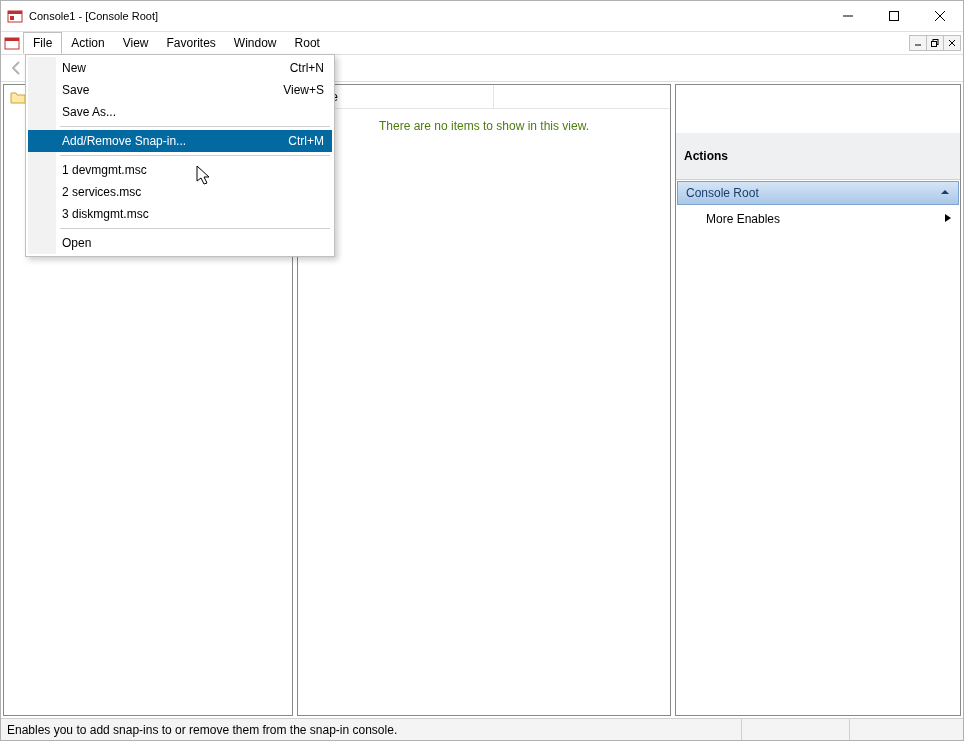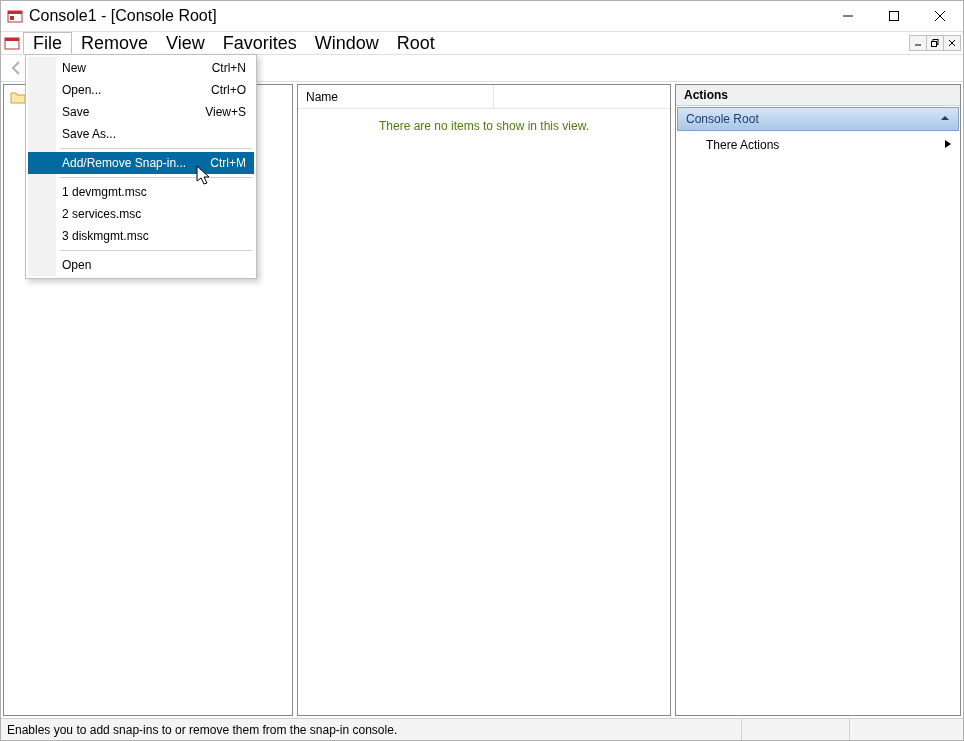--- a/index.html
+++ b/index.html
@@ -1,56 +1,56 @@
 <!DOCTYPE html>
 <html><head>
 <meta charset="utf-8">
 <style>
   * { box-sizing: border-box; margin: 0; padding: 0; font-family: "Segoe UI", Tahoma, sans-serif; font-size: 12px; }
   html, body { width: 964px; height: 741px; overflow: hidden; background: #fff; }
   .window { width: 964px; height: 741px; border: 1px solid #b0b0b0; display: flex; flex-direction: column; background: #fff; }
   
   .titlebar { height: 30px; display: flex; align-items: center; padding-left: 6px; background: #fff; }
   .titlebar-icon { width: 16px; height: 16px; margin-right: 6px; }
-  .title-text { font-size: 16px; color: #000; flex: 0 0 auto; }
+  .title-text { font-size: 11px; color: #000; flex: 0 0 auto; }
   .titlebar-spacer { flex: 1; }
   .winbtn { width: 46px; height: 30px; display: flex; align-items: center; justify-content: center; }
   .winbtn svg { width: 10px; height: 10px; }
   
   .menubar { height: 23px; display: flex; align-items: stretch; background: #fff; border-top: 1px solid #e0e0e0; position: relative; }
   .menubar-icon { width: 22px; display:flex; align-items:center; justify-content:center; }
-  .menu-item { padding: 8px 9px; display: flex; align-items: center; font-size: 18px; color: #000; }
+  .menu-item { padding: 8px 9px; display: flex; align-items: center; font-size: 12px; color: #000; }
   .menu-item.open { background: #fff; border: 1px solid #c0c0c0; border-bottom: 1px solid #fff; z-index: 30; position: relative; }
   .mdi-controls { margin-left: auto; display: flex; align-items: center; padding-right: 2px; gap:0; }
   .mdi-btn { width: 18px; height: 16px; border: 1px solid #c0c0c0; background: #f4f4f4; display:flex; align-items:center; justify-content:center; margin-left:-1px;}
   .mdi-btn svg { width: 8px; height: 8px; }
   
   .toolbar { height: 28px; background: #fff; border-top: 1px solid #e0e0e0; border-bottom: 1px solid #e0e0e0; display: flex; align-items: center; padding-left: 4px; gap: 4px; }
   .tool-btn { width: 24px; height: 24px; display:flex; align-items:center; justify-content:center; }
   .tool-btn.disabled { opacity: 0.4; }
   .tool-sep { width:1px; height:20px; background:#d0d0d0; margin:0 2px;}
   
   .content { flex: 1; display: flex; padding: 2px; gap: 4px; background:#fff; min-height:0; }
   .pane { border: 1px solid #888; background: #fff; }
   .tree-pane { width: 290px; padding: 4px; }
   .tree-node { display:flex; align-items:center; gap:4px; padding:1px 2px; }
   .list-pane { flex: 1; display:flex; flex-direction:column; }
   .list-header { height: 24px; border-bottom: 1px solid #e5e5e5; display:flex; align-items:flex-start; }
   .list-col { padding: 0 8px; border-right: 1px solid #e5e5e5; height:100%; display:flex; align-items:center; width: 196px;}
   .list-empty { flex:1; display:flex; justify-content:center; padding-top: 10px; color:#4d7c0f; }
   .actions-pane { width: 286px; display:flex; flex-direction:column; }
-  .actions-title { background: #eef0f2; border-bottom:1px solid #d0d0d0; padding: 3px 8px; font-weight: bold; }
+  .actions-title { background: #eef0f2; border-bottom:1px solid #d0d0d0; padding: 16px 8px; font-weight: bold; margin-top: 48px; }
   .actions-section { background: linear-gradient(#d6e5f5,#a9c7e8); border:1px solid #7da2ce; padding: 4px 8px; display:flex; align-items:center; justify-content:space-between; font-weight: normal; color:#1a3e6e; margin:1px;}
   .actions-row { padding: 6px 8px 6px 30px; display:flex; align-items:center; justify-content:space-between; }
   
   .statusbar { height: 22px; border-top: 1px solid #d0d0d0; background: #f4f4f4; display:flex; align-items:center; padding: 0 6px; color:#000;gap:48px; }
   .status-cells { margin-left:auto; display:flex; height:100%; }
   .status-cell { width: 108px; border-left:1px solid #d0d0d0; }
   
-  .dropdown { position: absolute; top: 54px; left: 25px; width: 232px; background: #fff; border: 1px solid #bfbfbf; box-shadow: 3px 3px 6px rgba(0,0,0,0.2); padding: 2px; z-index: 20; }
+  .dropdown { position: absolute; top: 54px; left: 25px; width: 310px; background: #fff; border: 1px solid #bfbfbf; box-shadow: 3px 3px 6px rgba(0,0,0,0.2); padding: 2px; z-index: 20; }
   .dd-gutter { position:absolute; left:2px; top:2px; bottom:2px; width:28px; background:#f2f2f2; }
   .dd-item { position:relative; display:flex; align-items:center; height: 22px; padding-left: 34px; padding-right: 8px; }
   .dd-item.highlight { background: #0369a1; color: #fff; }
   .dd-label { flex:1; }
   .dd-accel { }
   .dd-sep { height: 1px; background: #d0d0d0; margin: 3px 2px 3px 32px; position:relative; }
   
   .cursor { position: absolute; top: 165px; left: 196px; z-index: 50; pointer-events:none; }
   .folder-icon { width:16px; height:14px; }
 </style>
@@ -88,21 +88,21 @@
   </div>
 
   <div class="menubar">
     <span class="menubar-icon">
       <svg width="16" height="16" viewBox="0 0 16 16">
           <rect x="1" y="3" width="14" height="11" fill="#fff" stroke="#c03030"></rect>
           <rect x="1" y="3" width="14" height="3" fill="#c03030"></rect>
         </svg>
     </span>
     <div class="menu-item open">File</div>
-    <div class="menu-item">Remove</div>
+    <div class="menu-item">Action</div>
     <div class="menu-item">View</div>
     <div class="menu-item">Favorites</div>
     <div class="menu-item">Window</div>
     <div class="menu-item">Root</div>
     <div class="mdi-controls">
       <div class="mdi-btn">
           <svg viewBox="0 0 8 8">
             <line x1="1" y1="6" x2="7" y2="6" stroke="#000"></line>
           </svg>
         </div>
@@ -160,21 +160,21 @@
     </div>
     <div class="pane actions-pane">
       <div class="actions-title">Actions</div>
       <div class="actions-section">
         <span>Console Root</span>
         <span><svg width="10" height="10" viewBox="0 0 10 10">
               <path d="M1 7 L5 3 L9 7 Z" fill="#1a3e6e"></path>
             </svg></span>
       </div>
       <div class="actions-row">
-        <span>There Actions</span>
+        <span>More Enables</span>
         <span><svg width="8" height="10" viewBox="0 0 8 10">
               <path d="M1 1 L7 5 L1 9 Z" fill="#000"></path>
             </svg></span>
       </div>
     </div>
   </div>
 
   <div class="statusbar">
     <span>Enables you to add snap-ins to or remove them from the snap-in console.</span>
     <div class="status-cells">
@@ -185,24 +185,20 @@
 
 </div>
 
 <div class="dropdown">
   <div class="dd-gutter"></div>
   <div class="dd-item">
     <span class="dd-label">New</span>
     <span class="dd-accel">Ctrl+N</span>
   </div>
   <div class="dd-item">
-    <span class="dd-label">Open...</span>
-    <span class="dd-accel">Ctrl+O</span>
-  </div>
-  <div class="dd-item">
     <span class="dd-label">Save</span>
     <span class="dd-accel">View+S</span>
   </div>
   <div class="dd-item">
     <span class="dd-label">Save As...</span>
   </div>
   <div class="dd-sep"></div>
   <div class="dd-item highlight">
     <span class="dd-label">Add/Remove Snap-in...</span>
     <span class="dd-accel">Ctrl+M</span>

